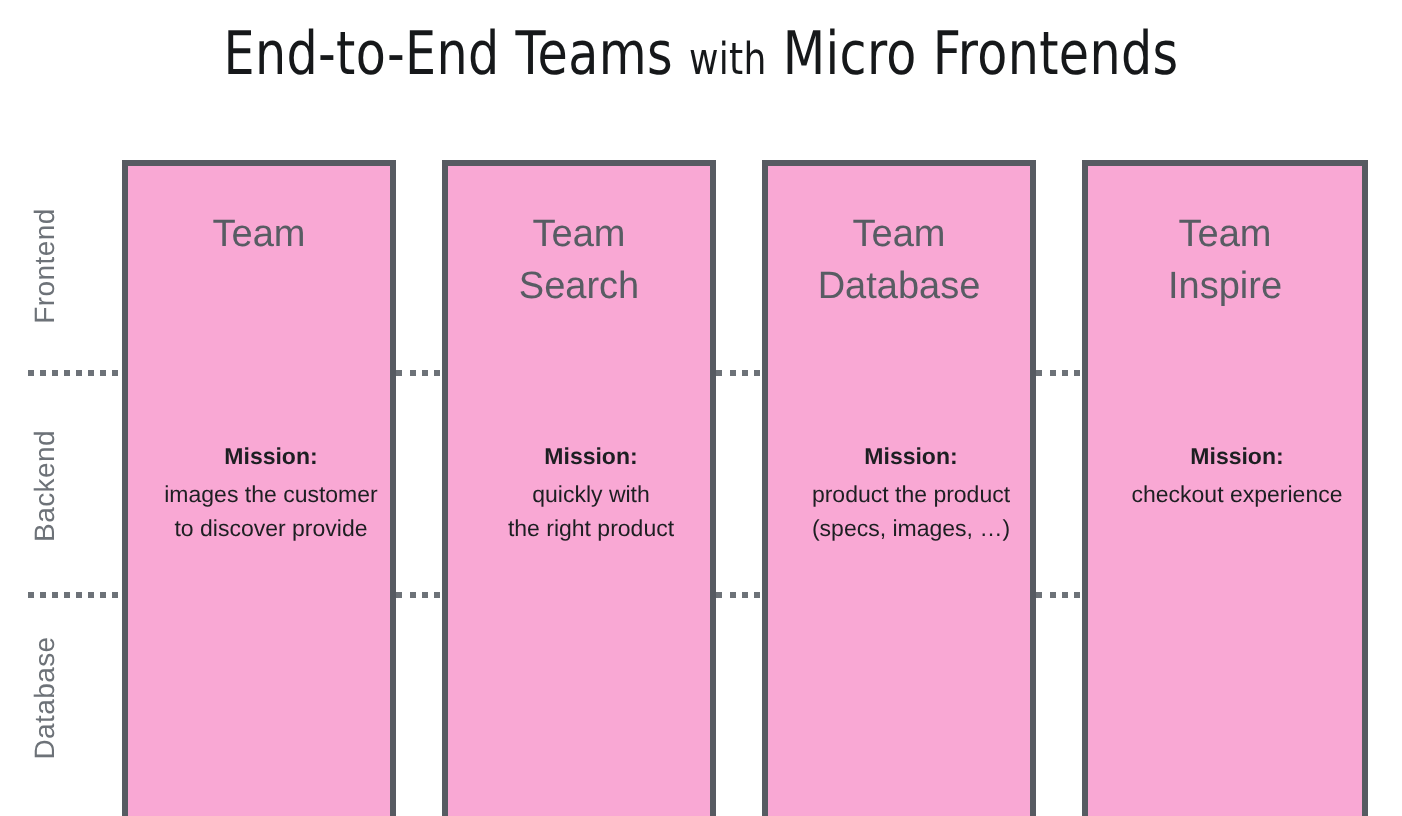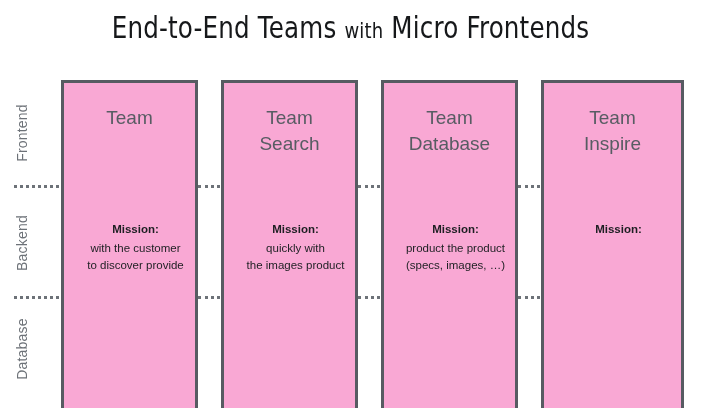--- a/index.html
+++ b/index.html
@@ -140,34 +140,34 @@
 <div class="layer-divider" style="left:198px; top:296px; width:22px;"></div>
 <div class="layer-divider" style="left:358px; top:296px; width:22px;"></div>
 <div class="layer-divider" style="left:518px; top:296px; width:22px;"></div>
 
 <div class="team-column" style="left:61px; width:137px;">
   <div class="team-name">
     <span class="mission-line">Team</span>
   </div>
   <div class="team-mission">
     <span class="mission-heading">Mission:</span>
-    <span class="mission-line">with the customer</span>
+    <span class="mission-line">images the customer</span>
     <span class="mission-line">to discover provide</span>
   </div>
 </div>
 
 <div class="team-column" style="left:221px; width:137px;">
   <div class="team-name">
     <span class="mission-line">Team</span>
     <span class="mission-line">Search</span>
   </div>
   <div class="team-mission">
     <span class="mission-heading">Mission:</span>
     <span class="mission-line">quickly with</span>
-    <span class="mission-line">the images product</span>
+    <span class="mission-line">the right product</span>
   </div>
 </div>
 
 <div class="team-column" style="left:381px; width:137px;">
   <div class="team-name">
     <span class="mission-line">Team</span>
     <span class="mission-line">Database</span>
   </div>
   <div class="team-mission">
     <span class="mission-heading">Mission:</span>
@@ -176,14 +176,15 @@
   </div>
 </div>
 
 <div class="team-column" style="left:541px; width:143px;">
   <div class="team-name">
     <span class="mission-line">Team</span>
     <span class="mission-line">Inspire</span>
   </div>
   <div class="team-mission">
     <span class="mission-heading">Mission:</span>
+    <span class="mission-line">checkout experience</span>
   </div>
 </div>
 
 </body></html>

